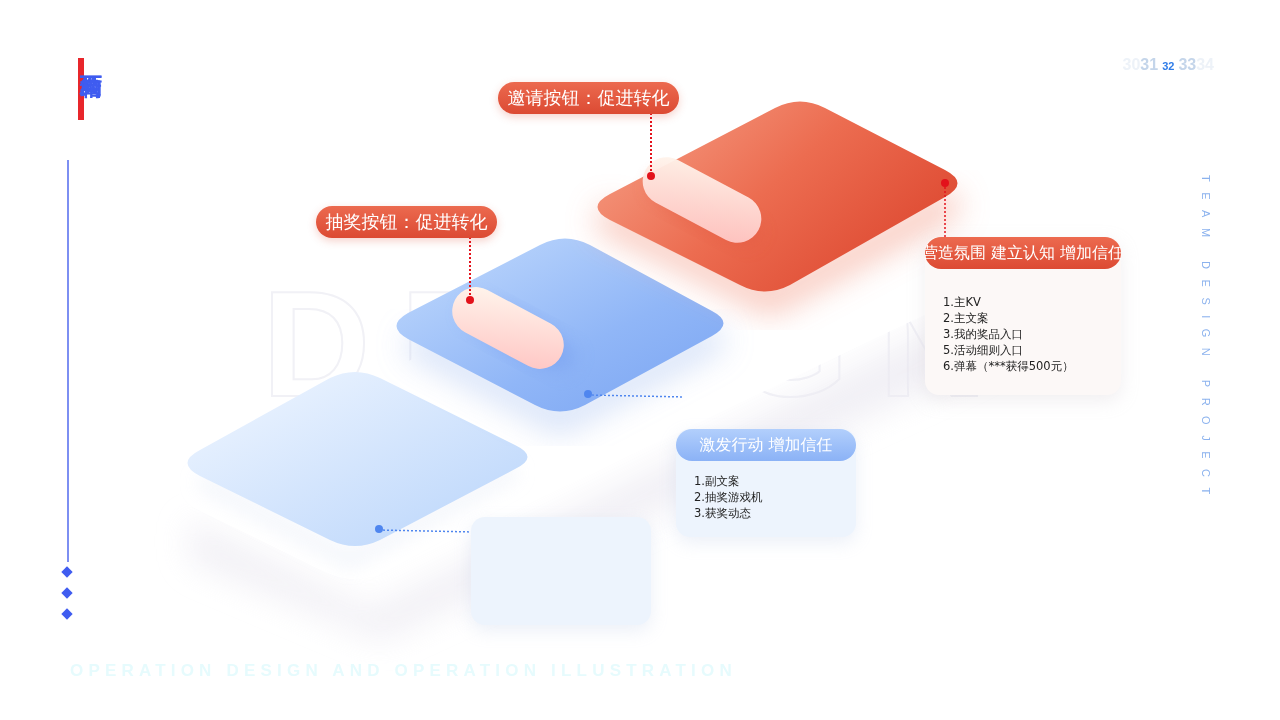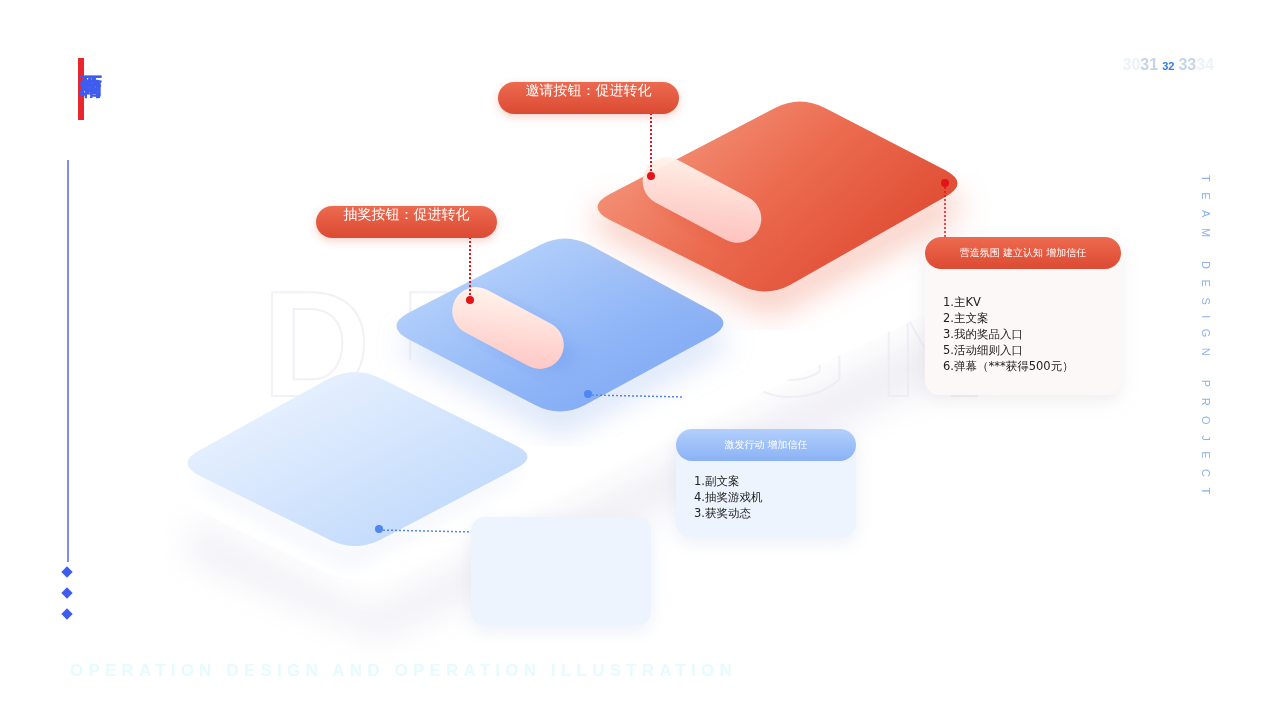--- a/index.html
+++ b/index.html
@@ -31,31 +31,31 @@
     font-size: 17px; font-weight: bold; letter-spacing: 5.2px; color: #e6fbfd; white-space: nowrap; }
 
   
   .watermark { position: absolute; left: 262px; top: 258px; font-family: "Liberation Sans", sans-serif;
     font-size: 150px; font-weight: bold; color: transparent; -webkit-text-stroke: 2px #f1f1f6;
     letter-spacing: 30px; white-space: nowrap; }
 
   svg.scene { position: absolute; left: 0; top: 0; }
 
   
-  .pill { position: absolute; height: 32px; border-radius: 16px; color: #fff; font-size: 14px;
-    display: flex; justify-content: center; white-space: nowrap; }
+  .pill { position: absolute; height: 32px; border-radius: 16px; color: #fff; font-size: 18px;
+    display: flex; align-items: center; justify-content: center; white-space: nowrap; }
   .pill.red { background: linear-gradient(180deg, #ec6a4f 0%, #dc4a33 100%);
     box-shadow: 0 3px 8px rgba(220, 74, 51, 0.25); }
 
   
   .card { position: absolute; border-radius: 14px; overflow: hidden; }
   .card.red-card { background: #fcf8f7; box-shadow: 0 6px 18px rgba(200, 190, 200, 0.25); }
   .card.blue-card { background: #edf4fd; box-shadow: 0 6px 18px rgba(160, 180, 220, 0.2); }
   .card .head { height: 32px; display: flex; align-items: center; justify-content: center;
-    color: #fff; font-size: 10px; border-radius: 16px; white-space: nowrap; }
+    color: #fff; font-size: 16px; border-radius: 16px; white-space: nowrap; }
   .red-card .head { background: linear-gradient(180deg, #ec6a4f 0%, #dc4a33 100%); }
   .blue-card .head { background: linear-gradient(180deg, #b2cffc 0%, #8bb2f6 100%); }
   .card ul { list-style: none; padding: 12px 0 0 18px; }
   .card li { font-size: 11.5px; line-height: 16px; color: #222; white-space: nowrap; }
 </style>
 </head>
 <body>
 
 <div class="watermark">DESIGN</div>
 
@@ -174,19 +174,19 @@
     <li>3.我的奖品入口</li>
     <li>5.活动细则入口</li>
     <li>6.弹幕（***获得500元）</li>
   </ul>
 </div>
 
 <div class="card blue-card" style="left:676px; top:382px; width:180px; height:108px;margin-top:47px;">
   <div class="head">激发行动 增加信任</div>
   <ul>
     <li>1.副文案</li>
-    <li>4.抽奖游戏机</li>
+    <li>2.抽奖游戏机</li>
     <li>3.获奖动态</li>
   </ul>
 </div>
 
 <div class="card blue-card" style="left:471px; top:517px; width:180px; height:108px;">
 </div>
 
 </body></html>

